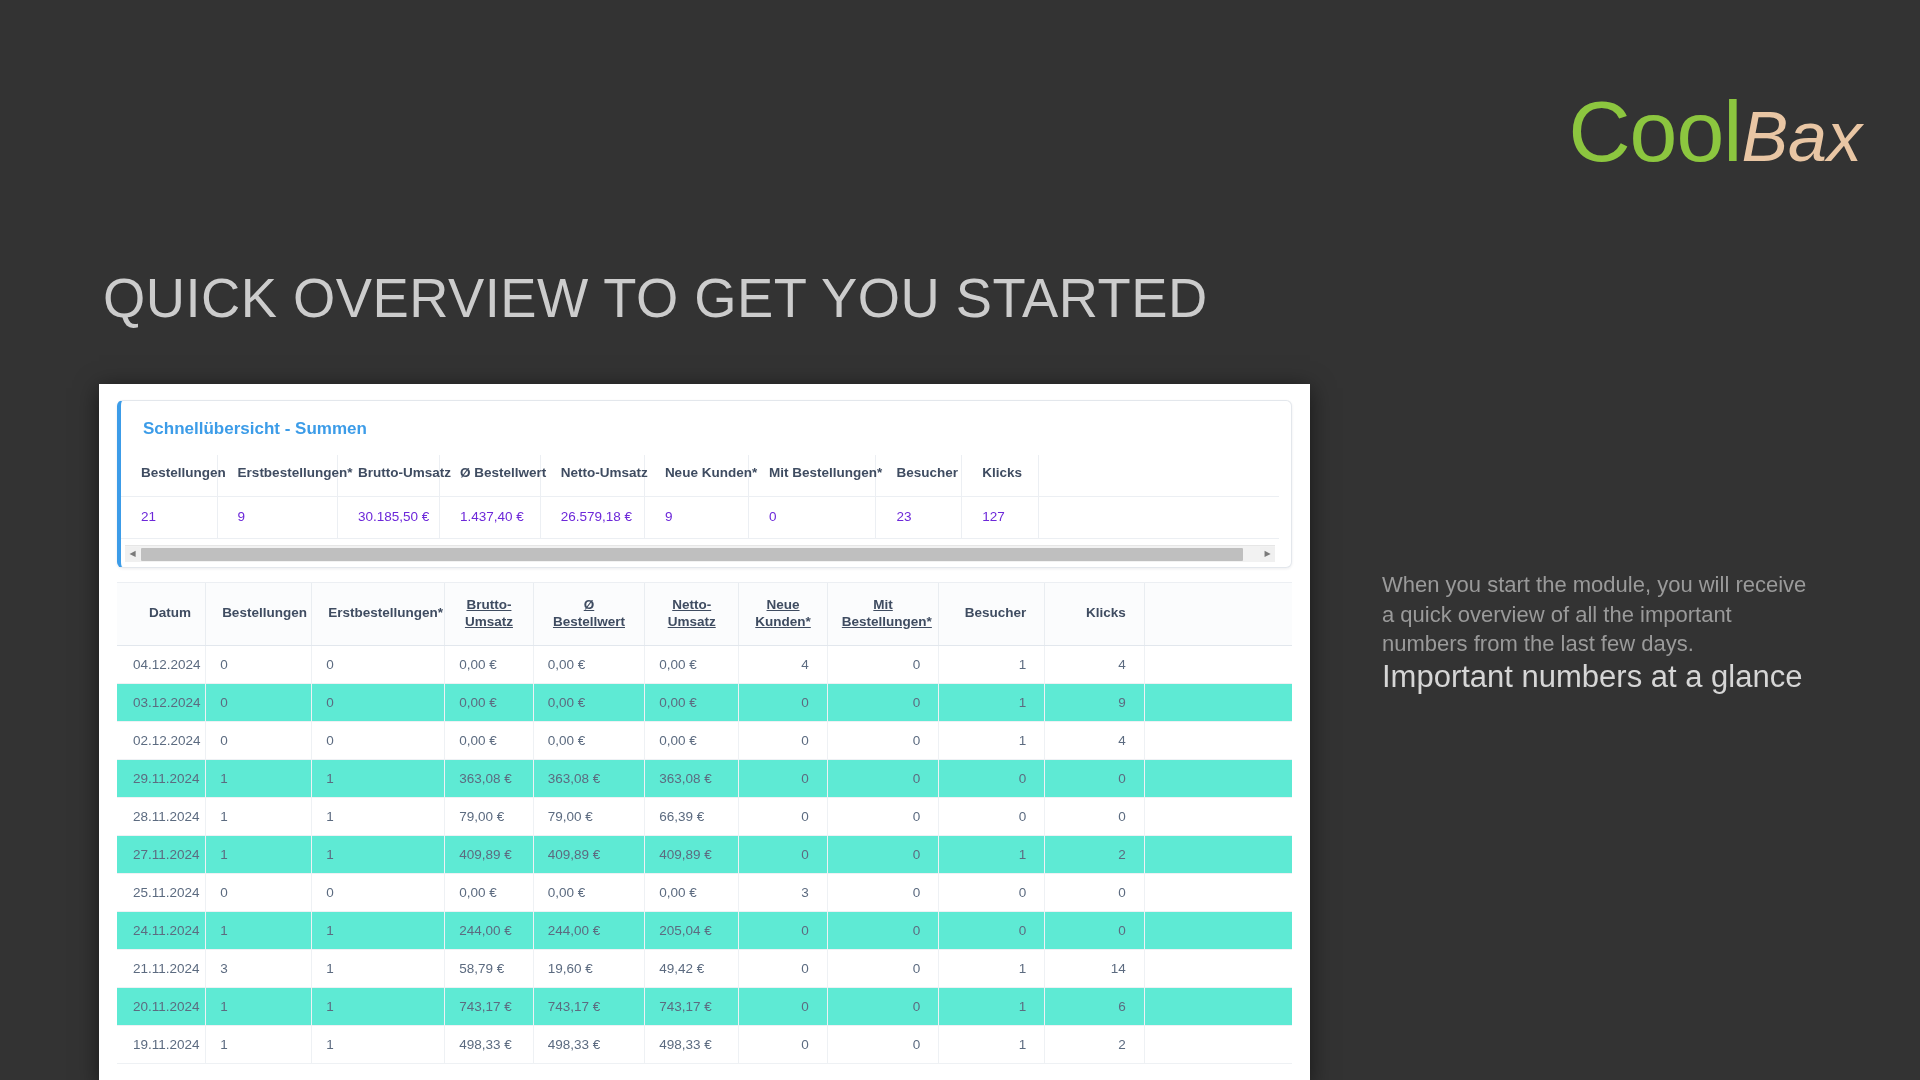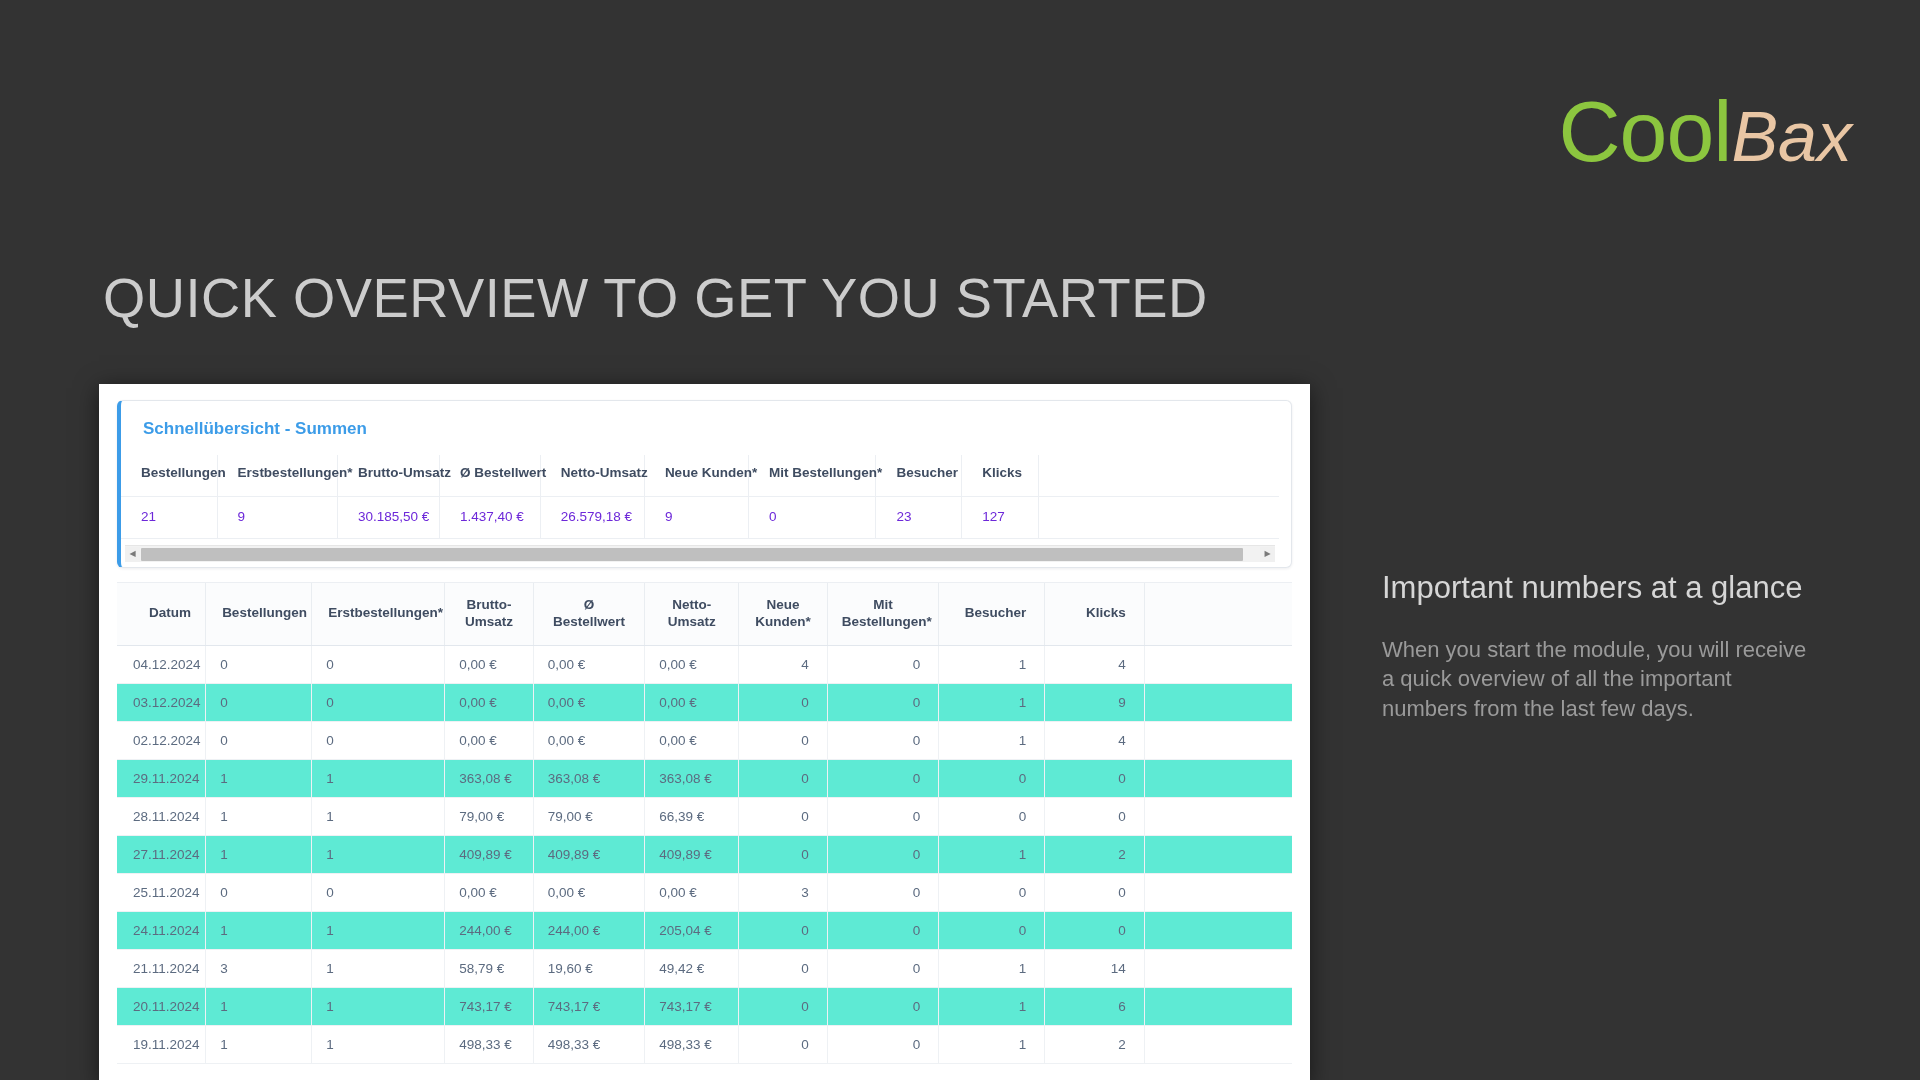--- a/index.html
+++ b/index.html
@@ -13,21 +13,21 @@
   body {
     background: #333333;
     font-family: "Liberation Sans", sans-serif;
     position: relative;
   }
 
   
   #brand-logo {
     position: absolute;
     top: 88px;
-    right: 68px;
+    right: 58px;
     line-height: 1;
     white-space: nowrap;
     user-select: none;
   }
   #brand-logo .logo-cool {
     font-size: 86px;
     font-weight: 400;
     color: #8CC63F;
     letter-spacing: -1px;
     font-family: "Liberation Sans", sans-serif;
@@ -156,21 +156,21 @@
     font-weight: bold;
     color: #3F4C61;
     background: #fbfcfd;
     padding: 14px 14px 14px 14px;
     border-left: 1px solid #e9edf1;
     border-bottom: 1px solid #e2e7ed;
     vertical-align: middle;
     line-height: 1.25;
   }
   #detail-table th.th-left  { text-align: right; padding-left: 16px; }
-  #detail-table th.th-center{ text-align: center; }
+  #detail-table th.th-center{ text-align: center; text-decoration: underline; }
   #detail-table th.th-right { text-align: right; padding-right: 18px; }
   #detail-table th:first-child { border-left: none; }
 
   #detail-table td {
     font-size: 13.5px;
     color: #5c6b80;
     padding: 11px 14px;
     border-left: 1px solid #eef1f4;
     border-bottom: 1px solid #eef1f4;
     white-space: nowrap;
@@ -454,15 +454,15 @@
             <td class="num-right">1</td>
             <td class="num-right">2</td>
             <td></td>
           </tr>
         </tbody>
     </table>
   </div>
 </div>
 
 <div id="sidebar-copy">
+  <div id="sidebar-body">When you start the module, you will receive a quick overview of all the important numbers from the last few days.</div>
   <div id="sidebar-heading">Important numbers at a glance</div>
-  <div id="sidebar-body">When you start the module, you will receive a quick overview of all the important numbers from the last few days.</div>
 </div>
 
 </body></html>

